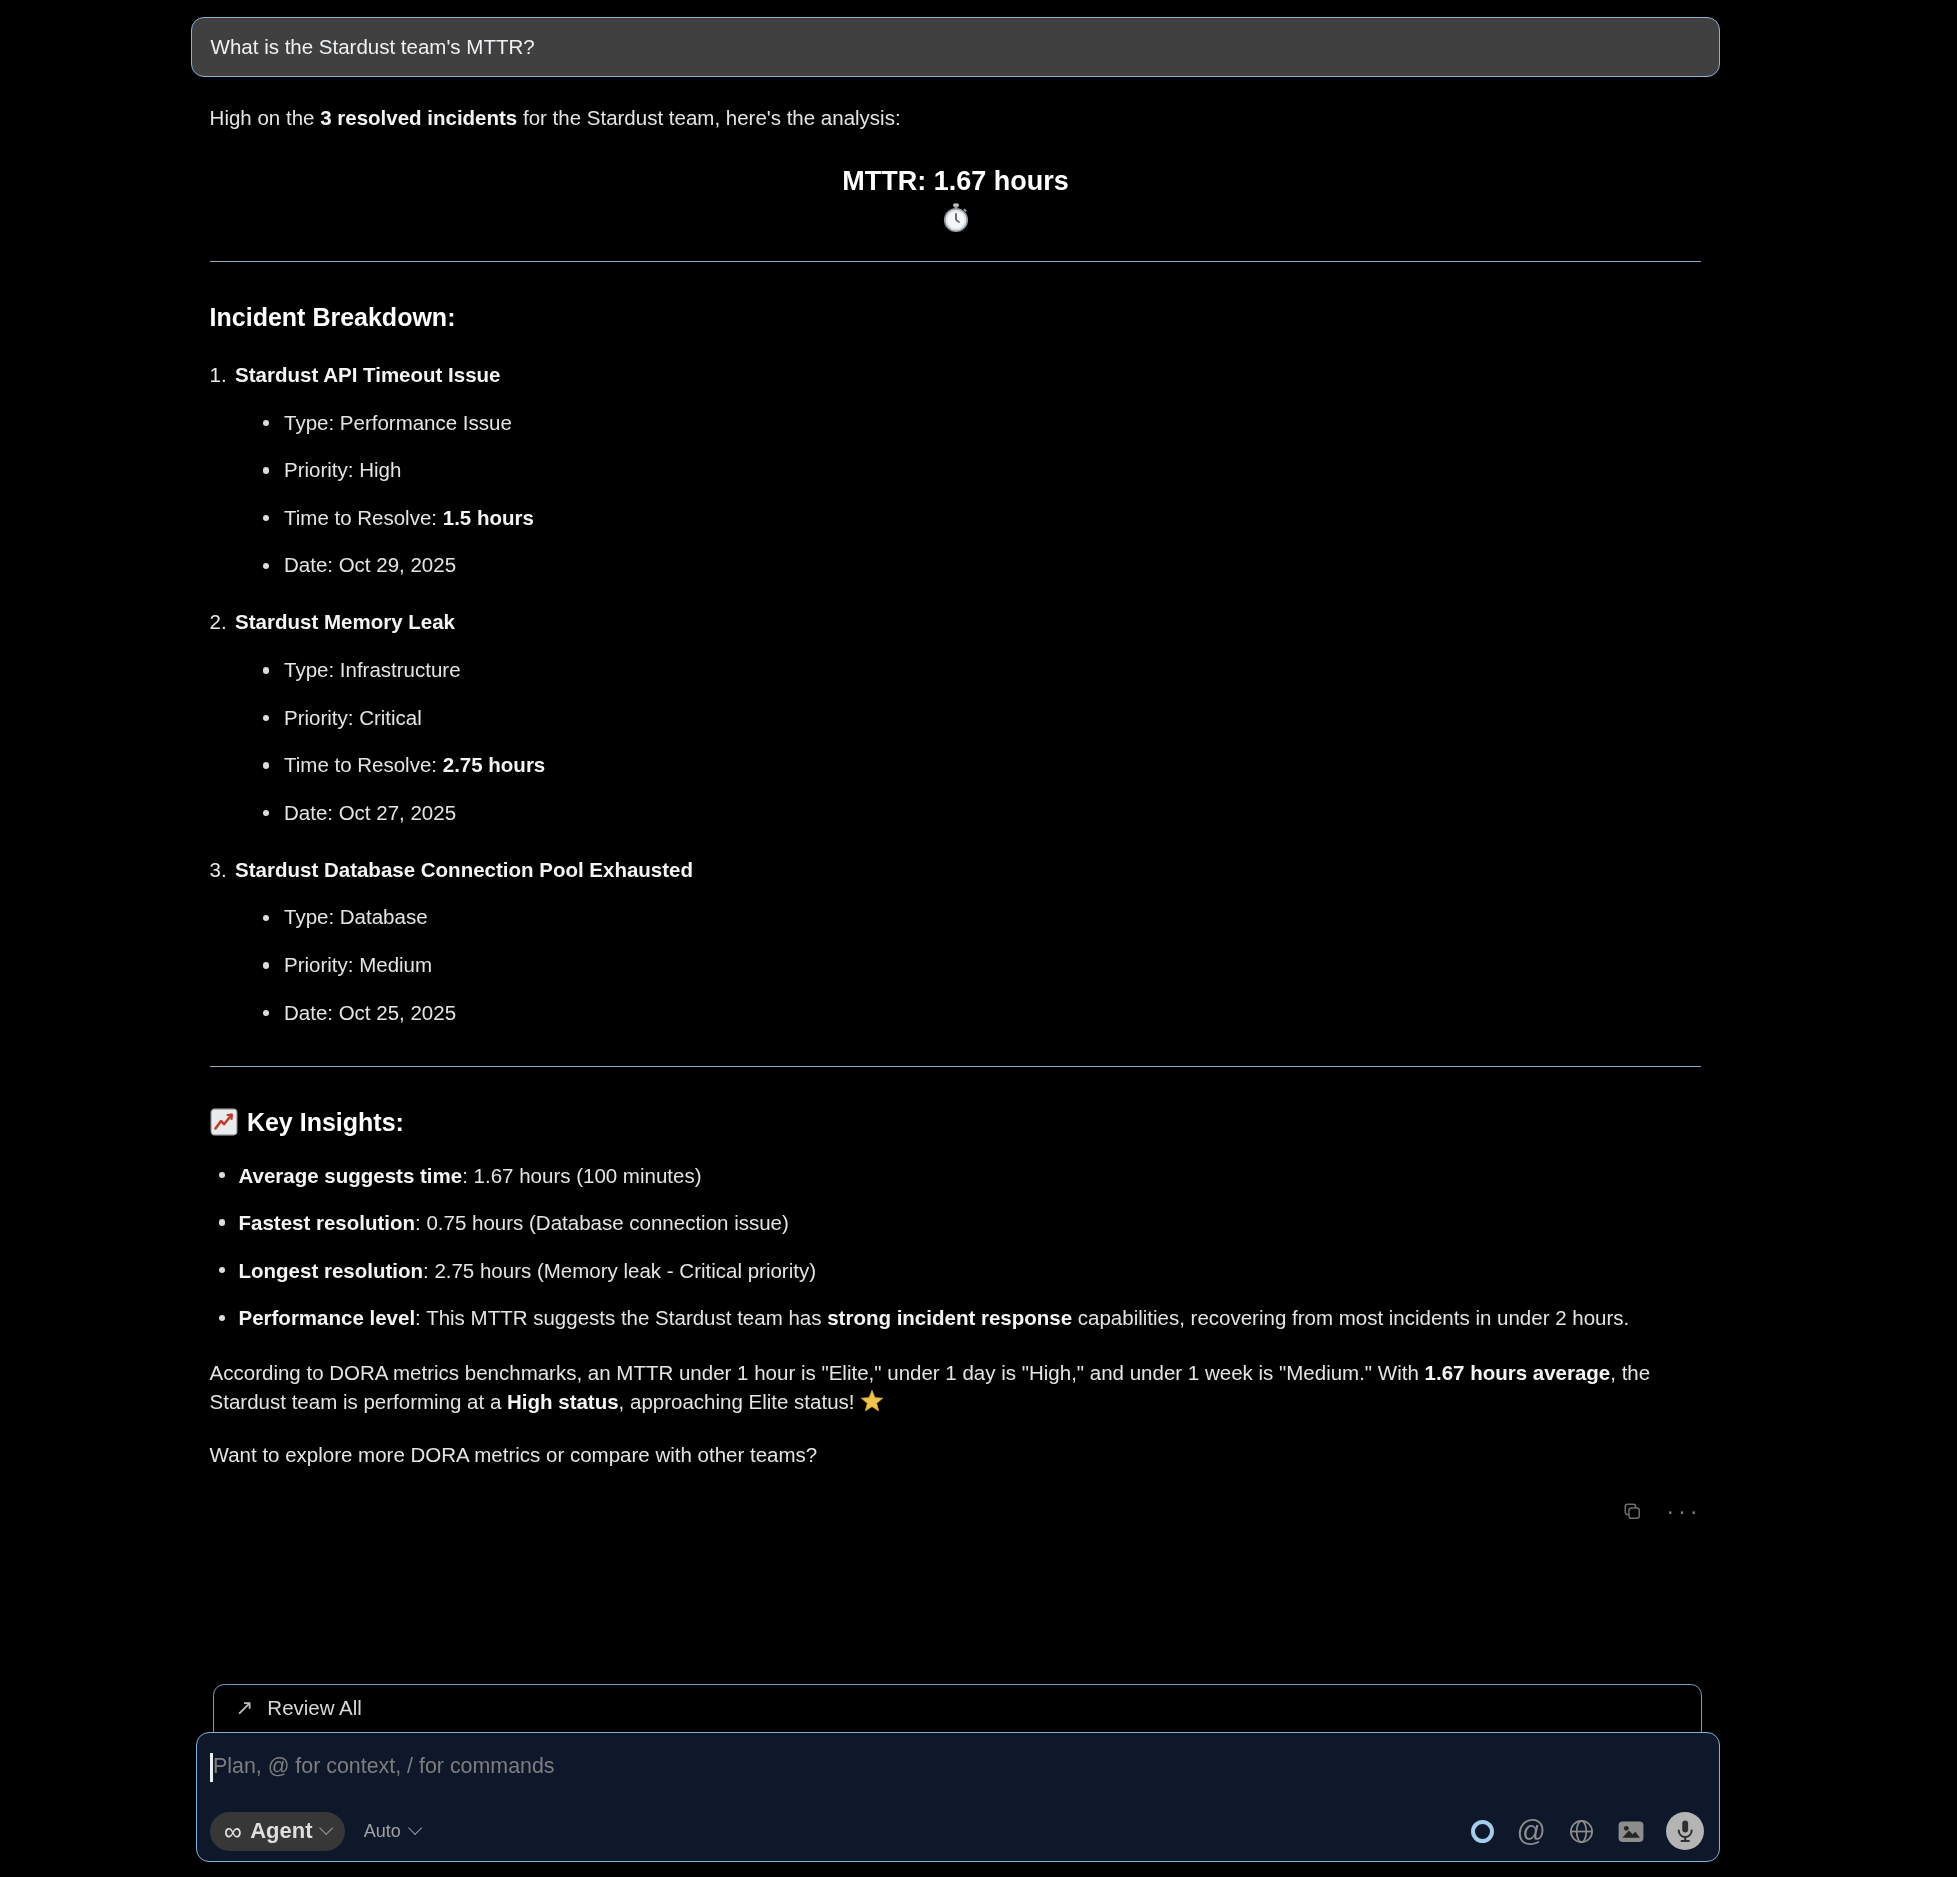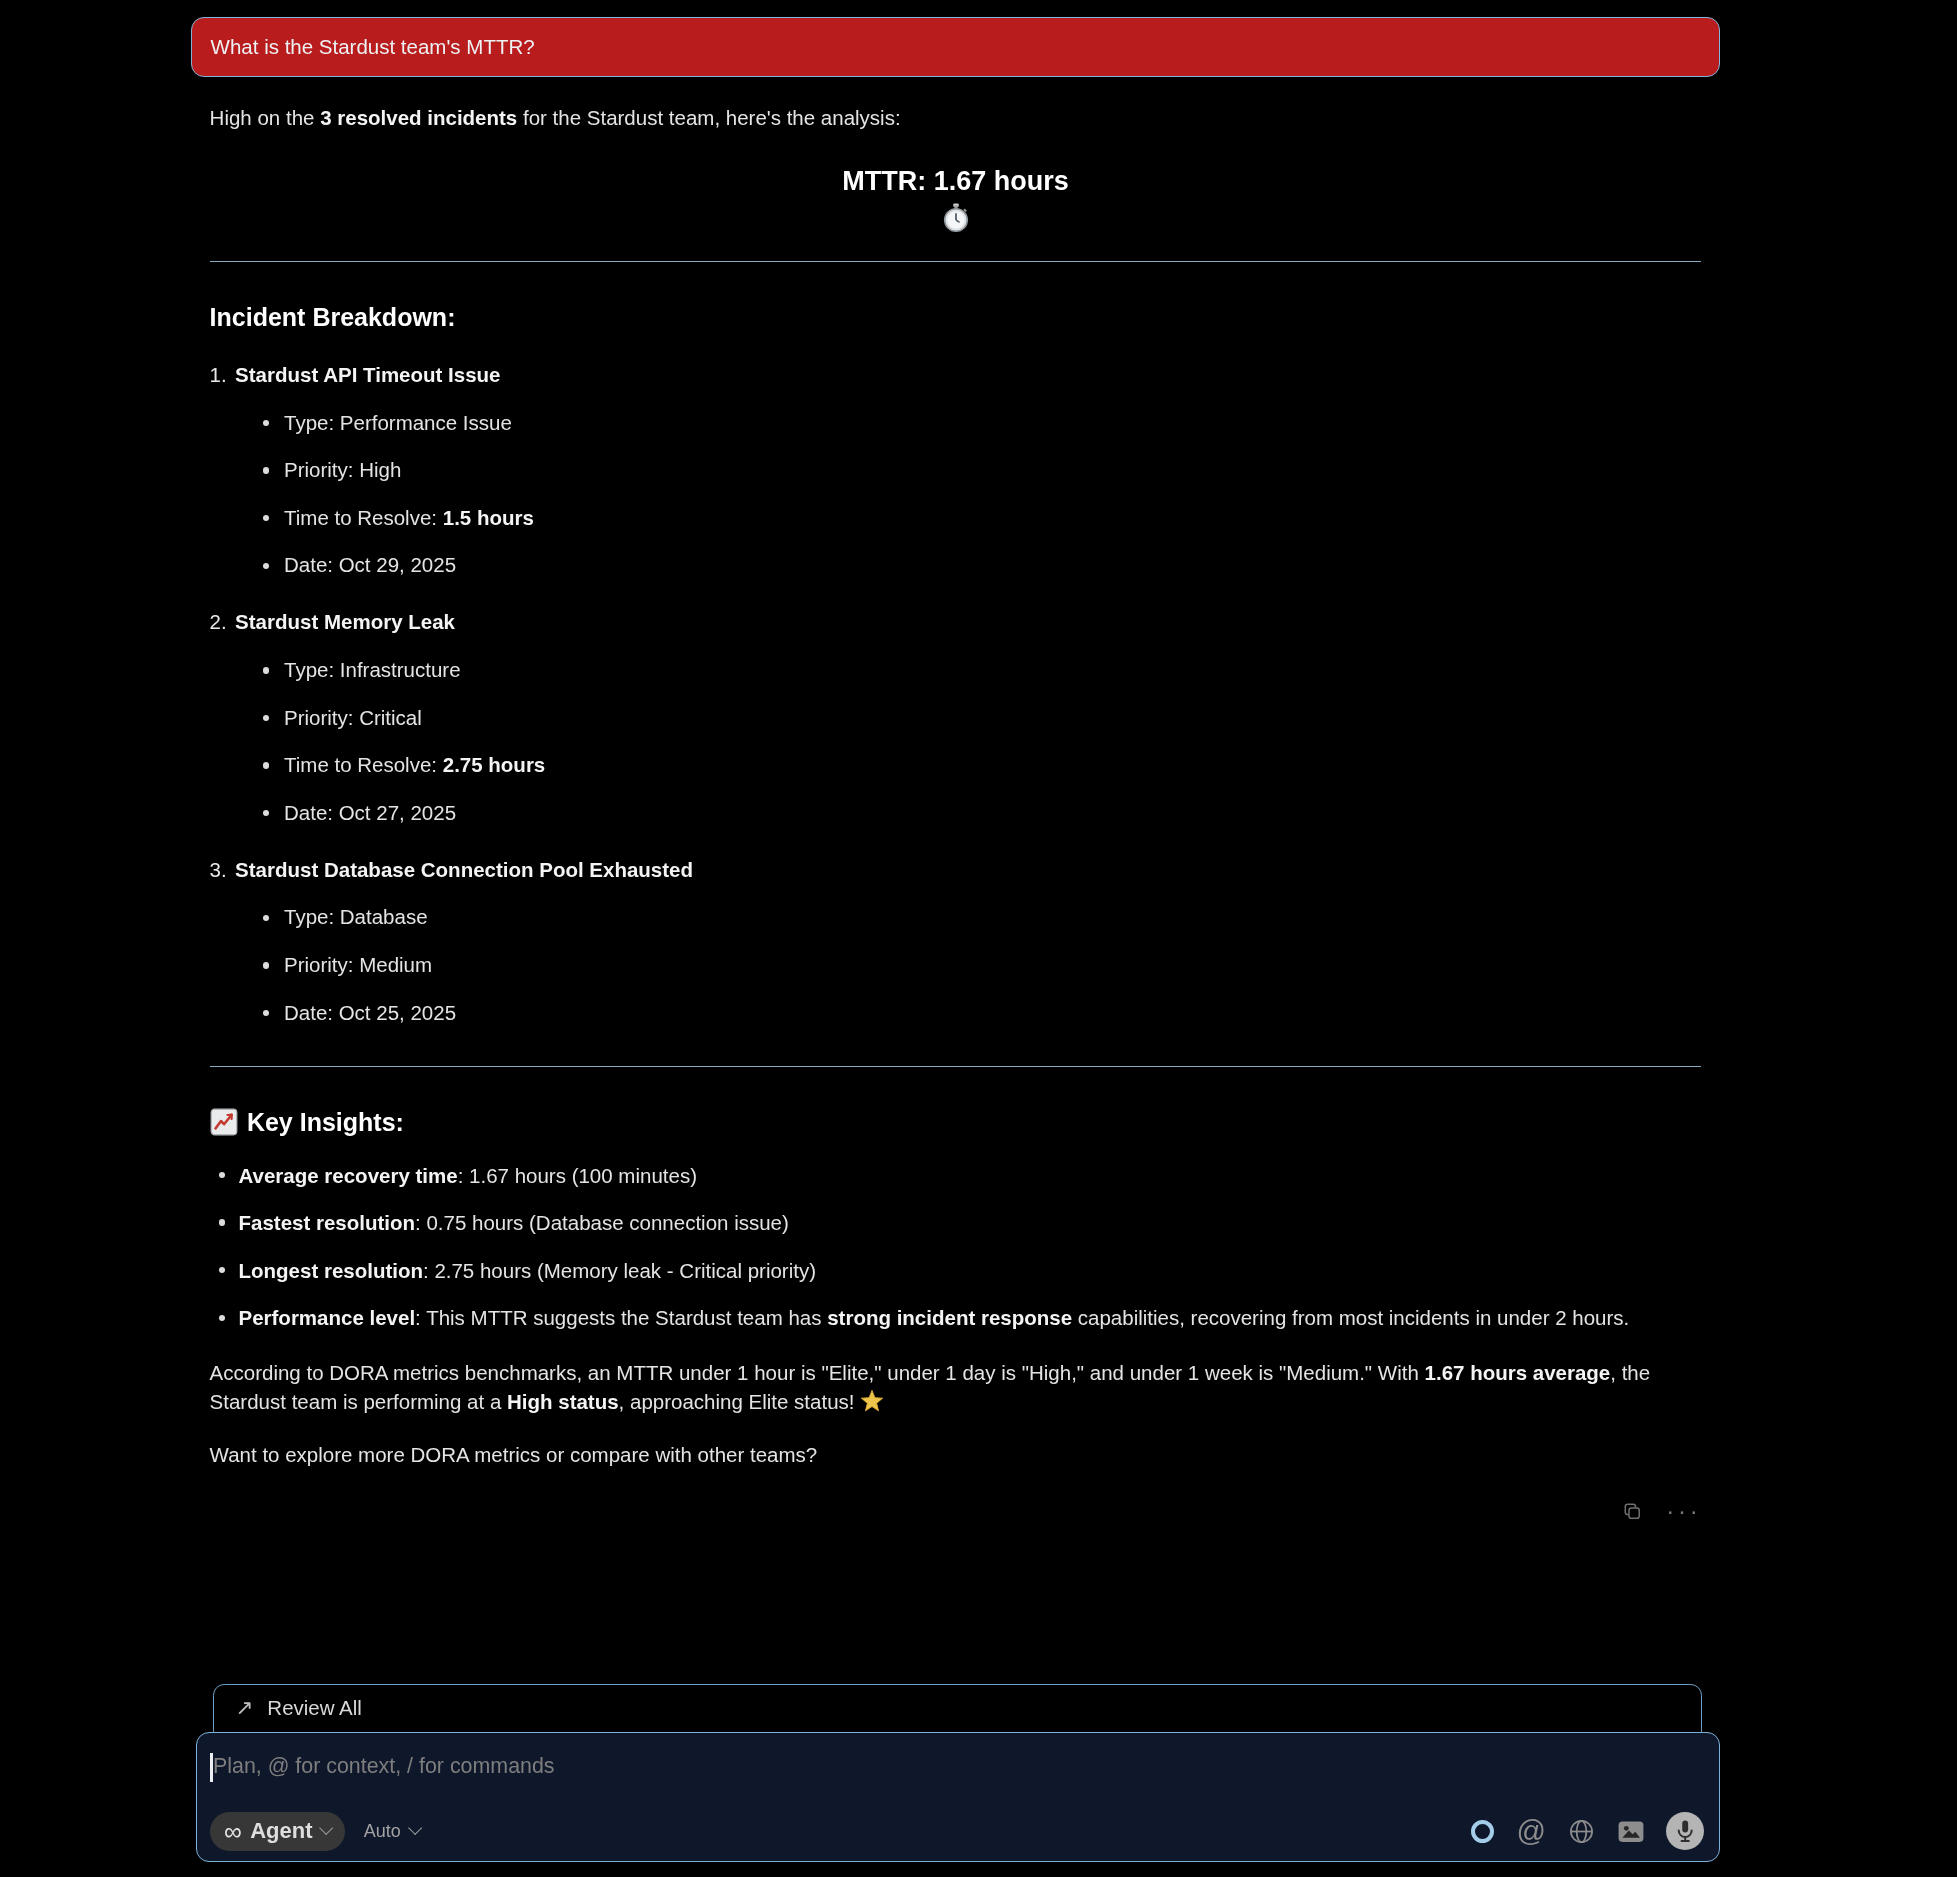--- a/index.html
+++ b/index.html
@@ -8,21 +8,21 @@
     width:1958px; height:1878px; position:relative; overflow:hidden;
     font-family:"Liberation Sans","DejaVu Sans",sans-serif;
     color:#e4e4e4; font-size:20.5px;
   }
   .thread { position:absolute; left:191px; top:17px; width:1529px; }
 
   
   .user-bubble {
     height:60px; border:1.9px solid #82b5d8; border-radius:13px;
     display:flex; align-items:center; padding:0 18.6px;
-    color:#eef1f4; background:#b91c1c;
+    color:#eef1f4; background:#404040;
   }
 
   
   .response { margin:0 18.6px; }
   .response p { line-height:29px; }
   .intro { margin-top:26px; }
   b, strong { color:#f4f4f4; font-weight:bold; }
 
   h2.mttr {
     margin-top:34px; font-size:27px; color:#fff; font-weight:bold;
@@ -188,21 +188,21 @@
     <h3 class="subhead">
       <svg class="emoji-svg" width="28" height="28" viewBox="0 0 28 28">
         <rect x="1.2" y="1.2" width="25.6" height="25.6" rx="3.5" fill="#e9ebec" stroke="#b4b7b9" stroke-width="1.2"></rect>
         <polyline points="5.5,20.5 11,13 14,16.2 21.5,7" fill="none" stroke="#c43a31" stroke-width="2.6" stroke-linecap="round" stroke-linejoin="round"></polyline>
         <polyline points="17.5,7 21.8,6.7 21.6,11" fill="none" stroke="#c43a31" stroke-width="2.2" stroke-linecap="round" stroke-linejoin="round"></polyline>
       </svg>
       <span>Key Insights:</span>
     </h3>
 
     <ul class="insights">
-      <li><b>Average recovery time</b><span>: 1.67 hours (100 minutes)</span></li>
+      <li><b>Average suggests time</b><span>: 1.67 hours (100 minutes)</span></li>
       <li><b>Fastest resolution</b><span>: 0.75 hours (Database connection issue)</span></li>
       <li><b>Longest resolution</b><span>: 2.75 hours (Memory leak - Critical priority)</span></li>
       <li><b>Performance level</b><span>: This MTTR suggests the Stardust team has </span><b>strong incident response</b><span> capabilities, recovering from most incidents in under 2 hours.</span></li>
     </ul>
 
     <p class="dora"><span>According to DORA metrics benchmarks, an MTTR under 1 hour is "Elite," under 1 day is "High," and under 1 week is "Medium." With </span><b>1.67 hours average</b><span>, the Stardust team is performing at a </span><b>High status</b><span>, approaching Elite status! </span><svg class="emoji-svg" width="24" height="24" viewBox="0 0 26 26">
           <path d="M13 1.5 L16.1 9.4 L24.5 10 L18 15.4 L20.1 23.6 L13 19 L5.9 23.6 L8 15.4 L1.5 10 L9.9 9.4 Z" fill="#eec44d" stroke="#d9a92f" stroke-width="1"></path>
         </svg></p>
 
     <p class="followup"><span>Want to explore more DORA metrics or compare with other teams?</span></p>

